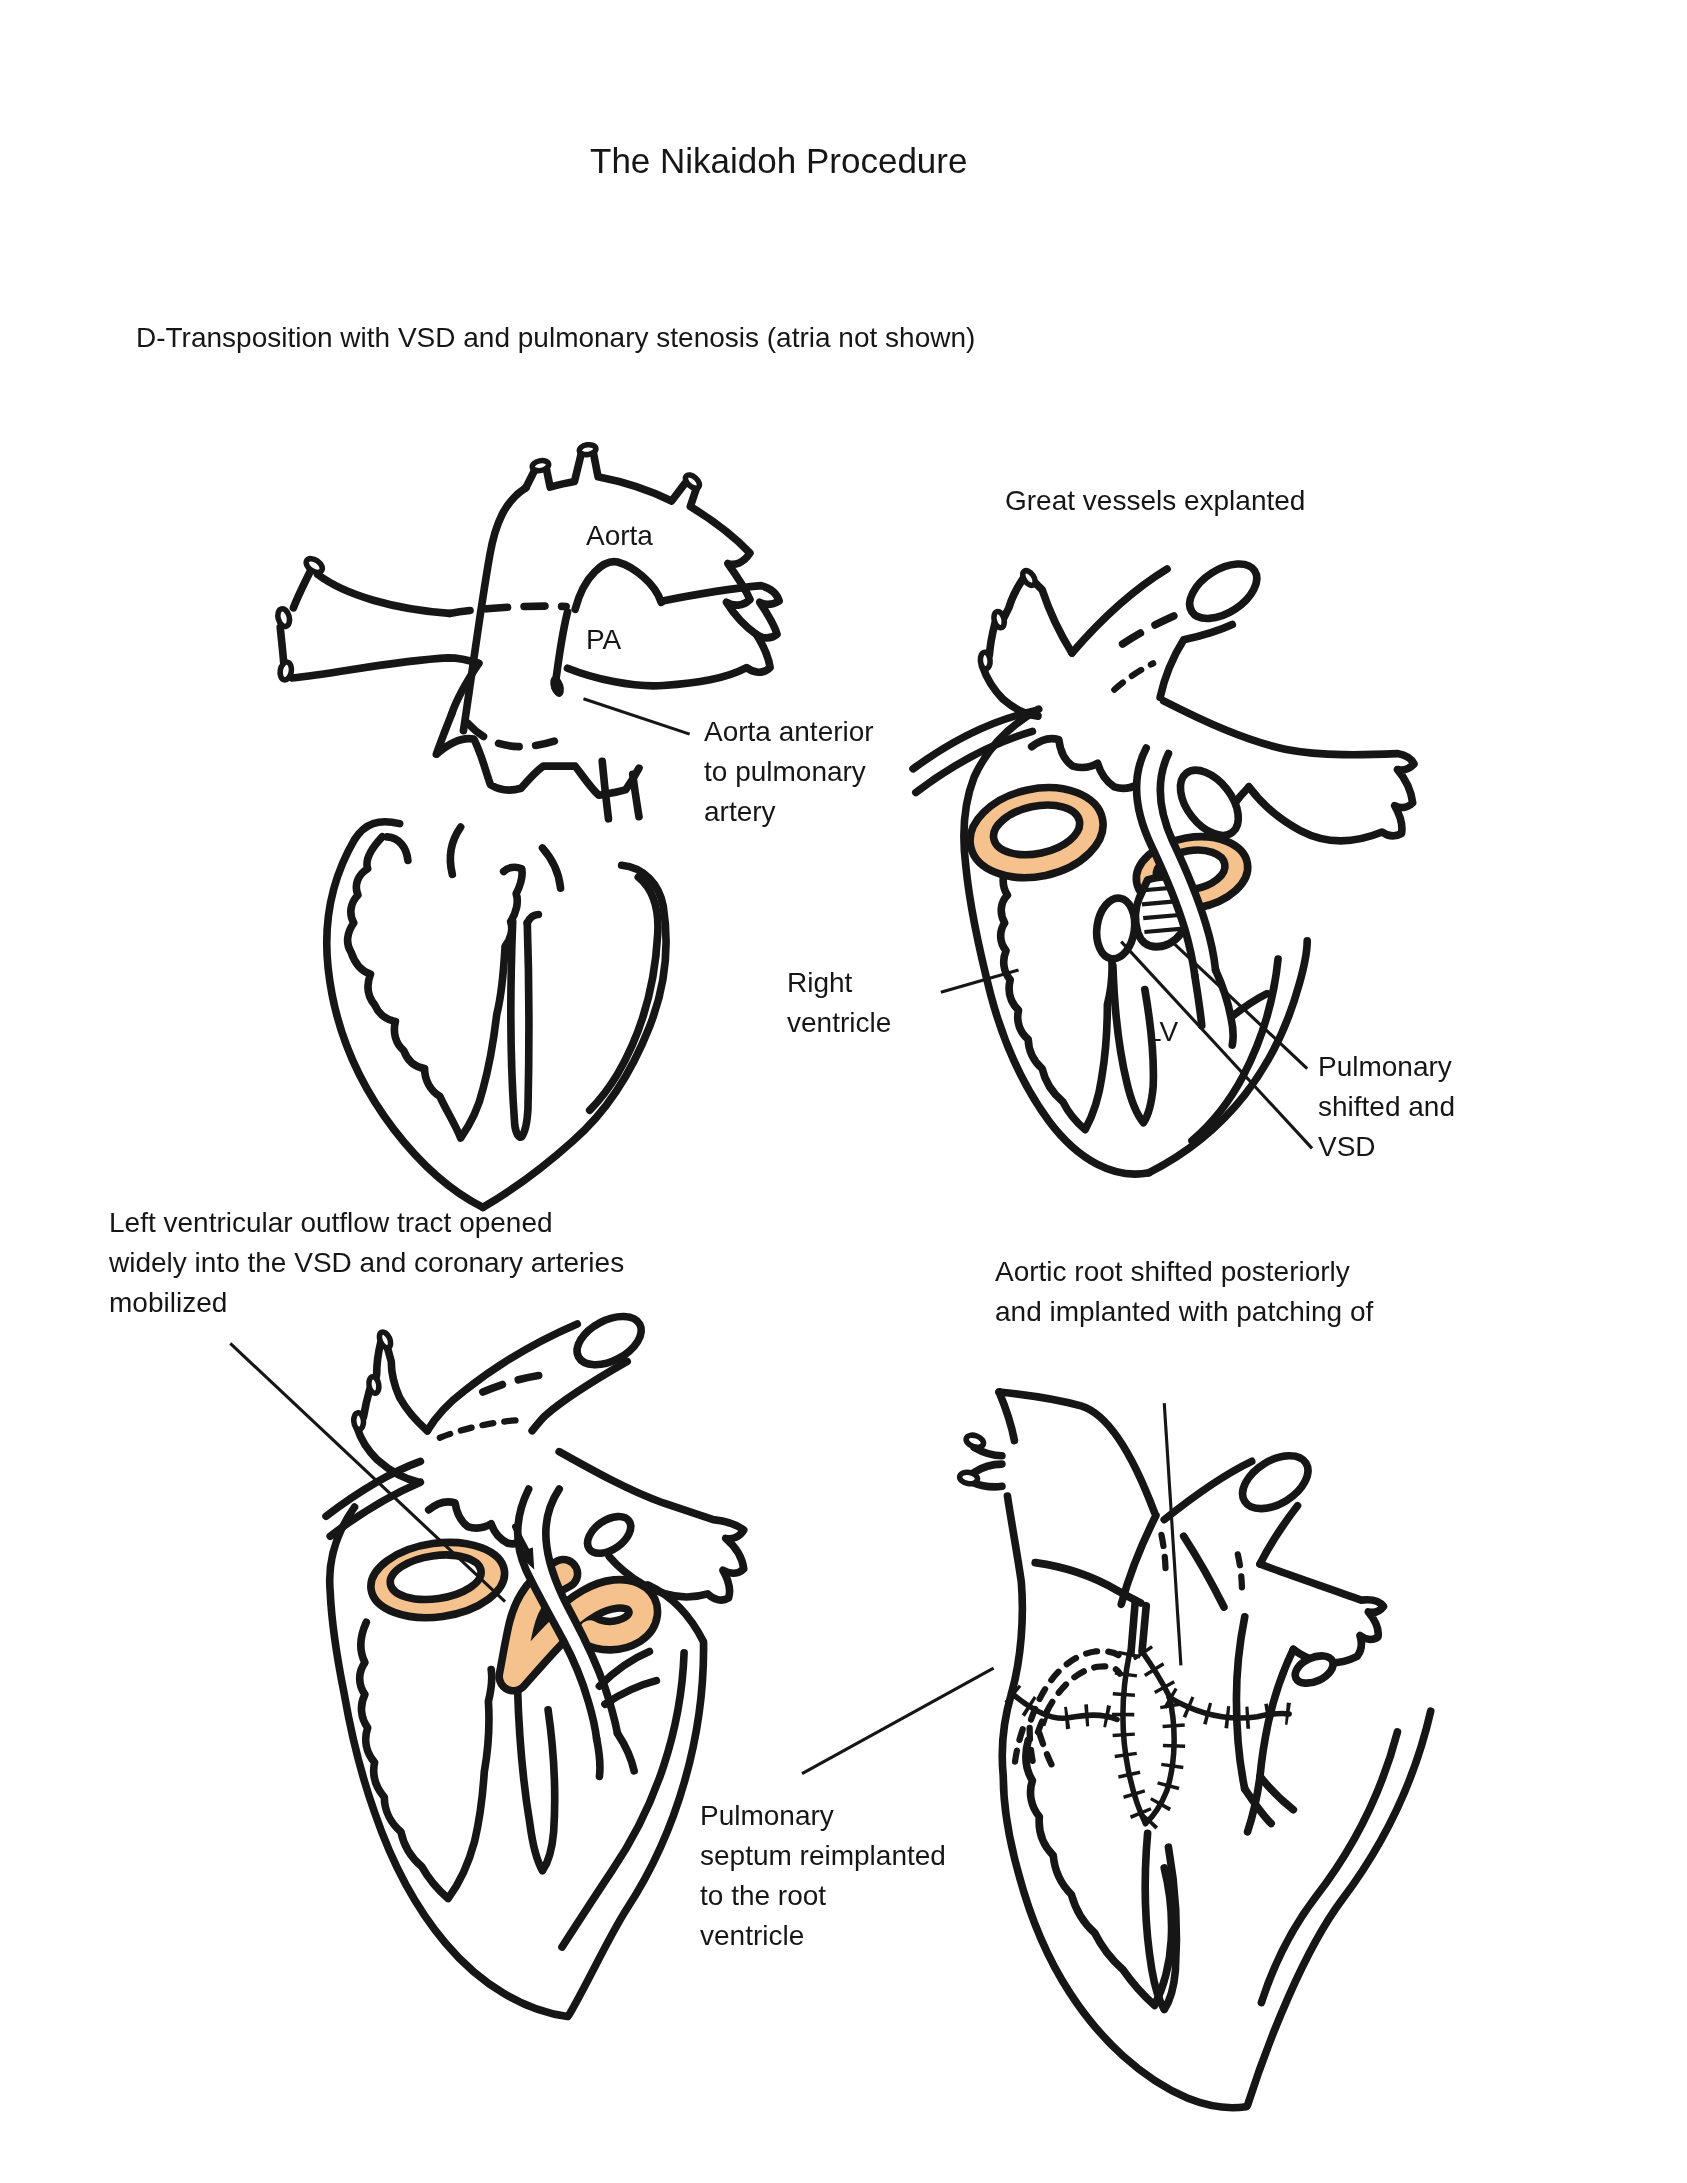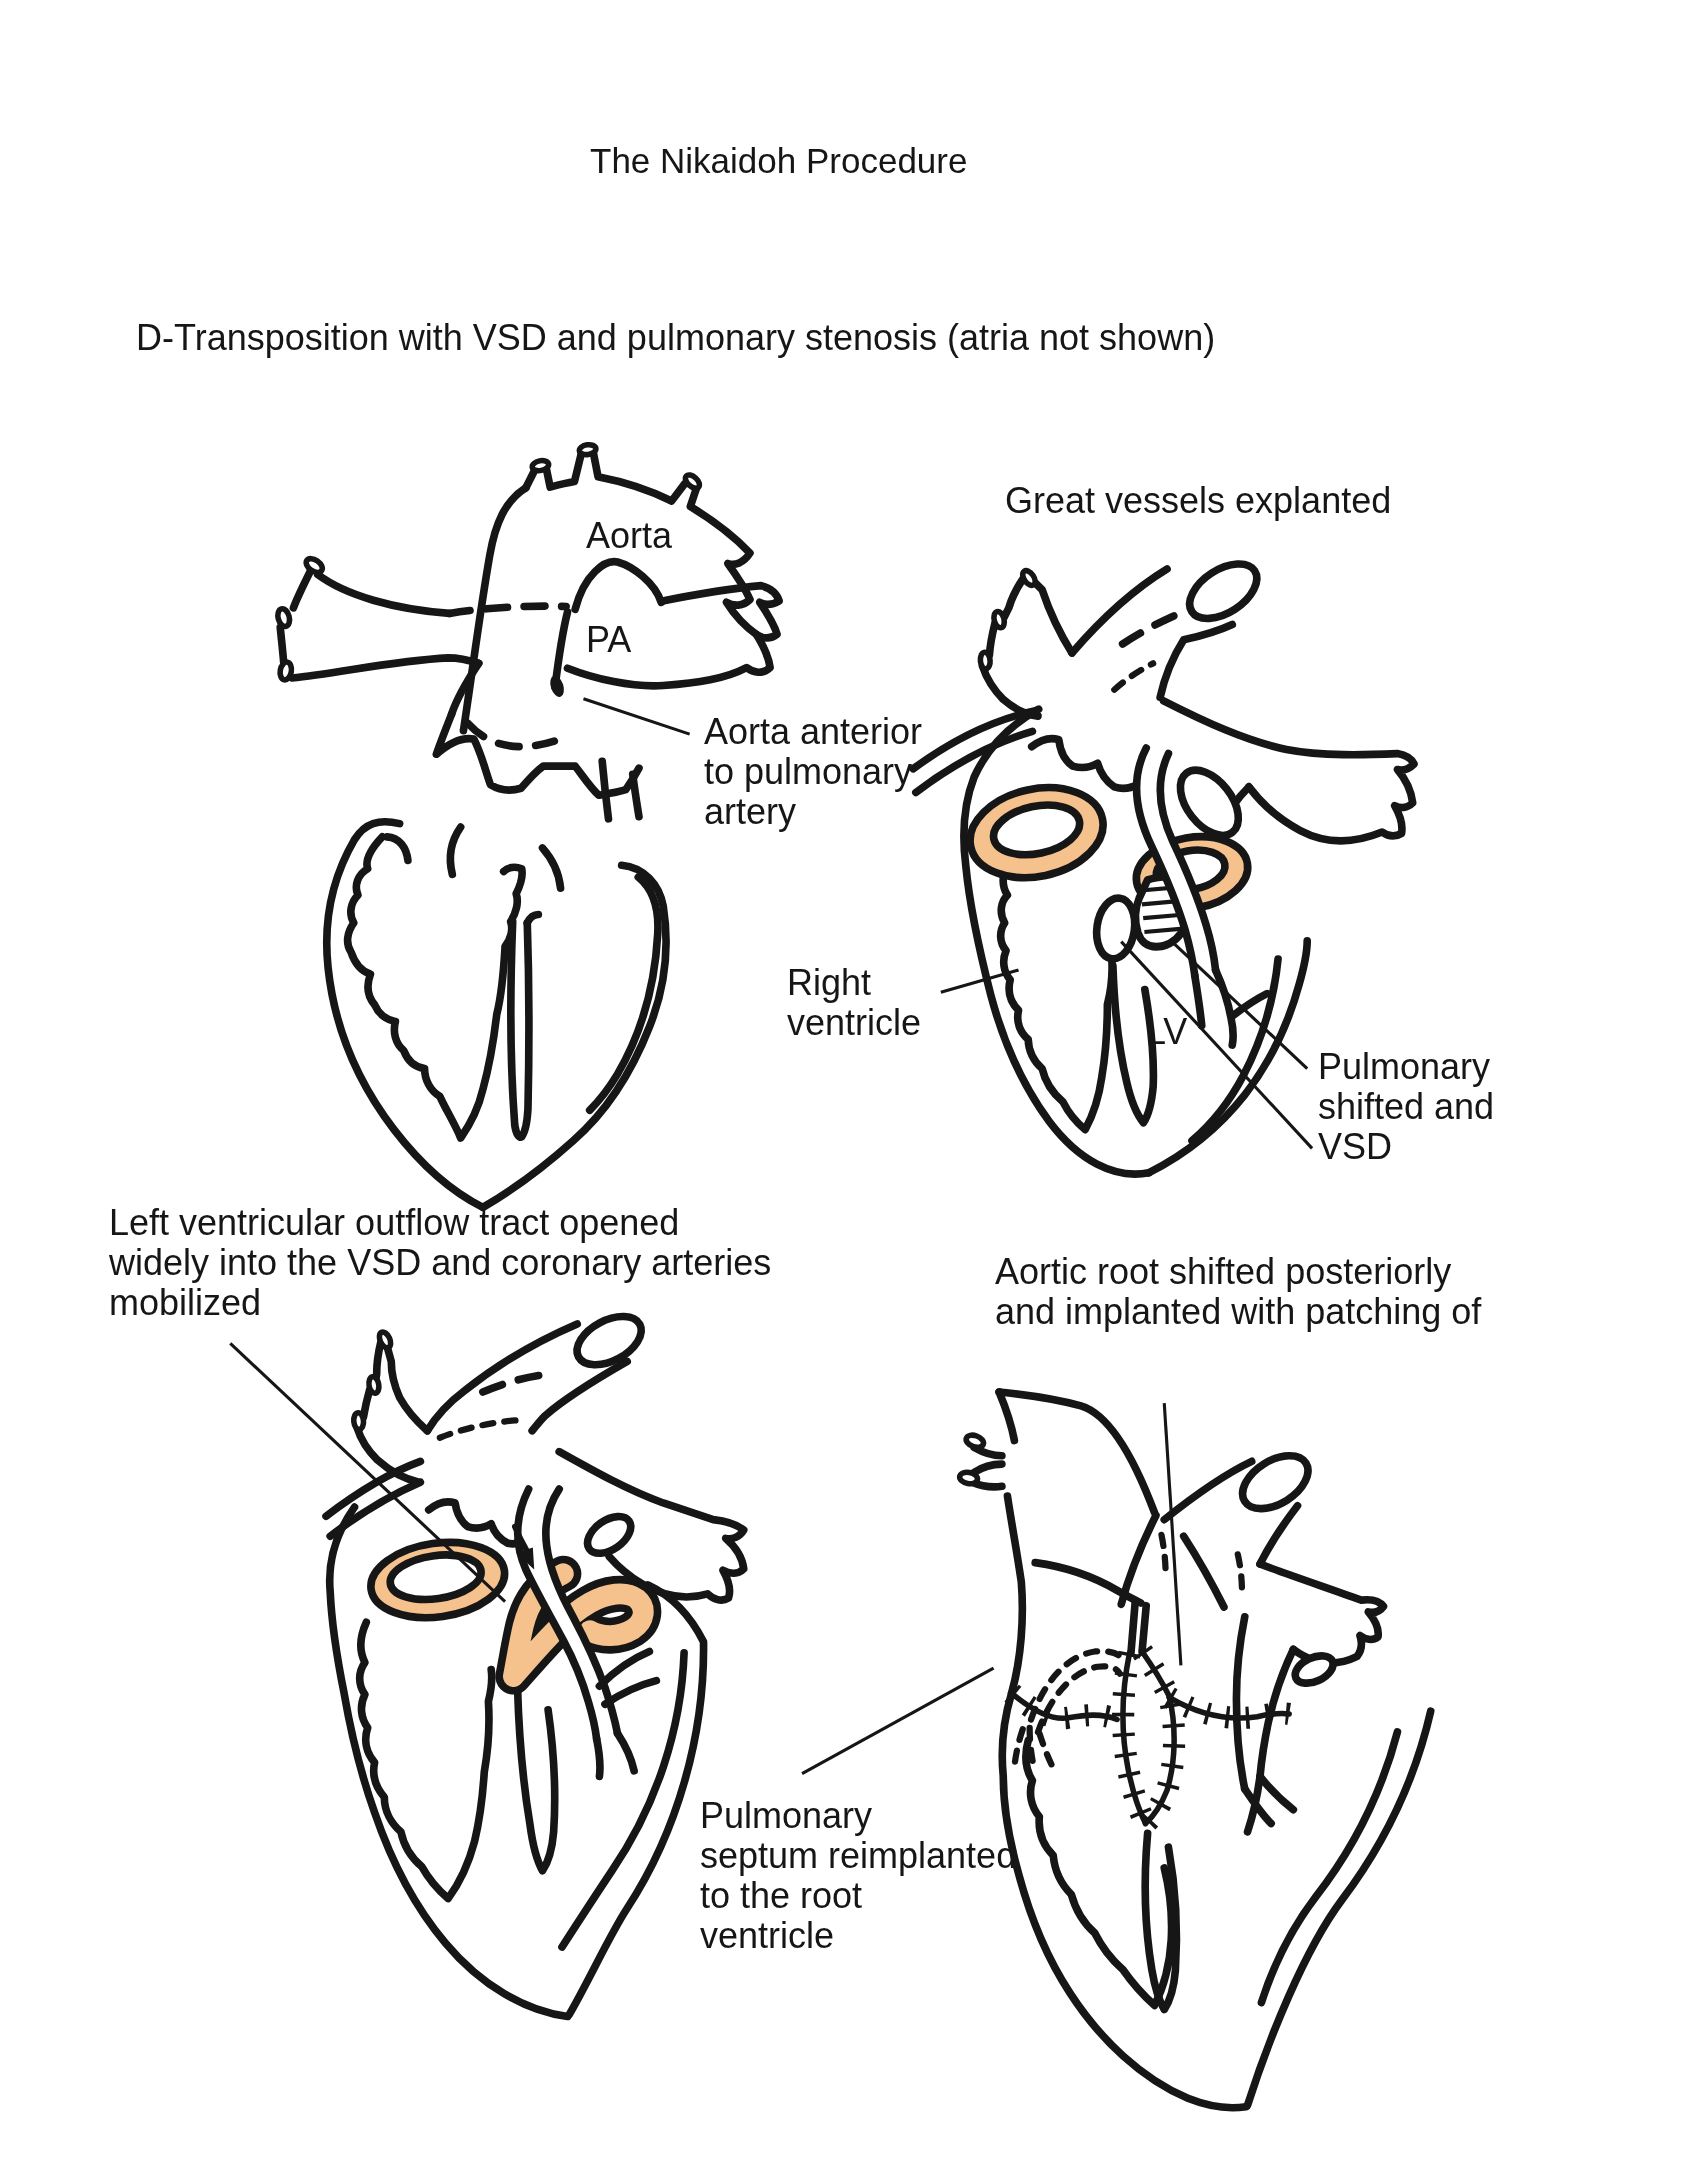--- a/index.html
+++ b/index.html
@@ -5,21 +5,21 @@
   :root { --ink:#161616; --annulus-fill:#F5C28E; --background:#ffffff; }
   html,body { margin:0; padding:0; }
   body {
     width:1687px; height:2183px; position:relative;
     background:var(--background);
     font-family:"Liberation Sans", sans-serif;
     color:var(--ink);
   }
   .stage { position:absolute; left:4px; top:0; width:1687px; height:2183px; }
   svg.art { position:absolute; left:0; top:0; }
-  .lbl { position:absolute; font-size:36px; line-height:40px; white-space:nowrap; color:var(--ink); }
+  .lbl { position:absolute; font-size:28px; line-height:40px; white-space:nowrap; color:var(--ink); }
   .title { font-size:35px; }
   
   .ln  { fill:none; stroke:var(--ink); stroke-width:11; stroke-linecap:round; stroke-linejoin:round; }
   .ln7 { fill:none; stroke:var(--ink); stroke-width:8;  stroke-linecap:round; stroke-linejoin:round; }
   .wfill { fill:#fff; stroke:var(--ink); stroke-width:11; stroke-linecap:round; stroke-linejoin:round; }
   .wflat { fill:#fff; stroke:none; }
   .tip  { fill:#fff; stroke:var(--ink); stroke-width:8; }
   .dash  { fill:none; stroke:var(--ink); stroke-width:11; stroke-linecap:round; stroke-dasharray:30 24; }
   .dashs { fill:none; stroke:var(--ink); stroke-width:9;  stroke-linecap:round; stroke-dasharray:16 16; }
   .leader { fill:none; stroke:var(--ink); stroke-width:4.5; }

